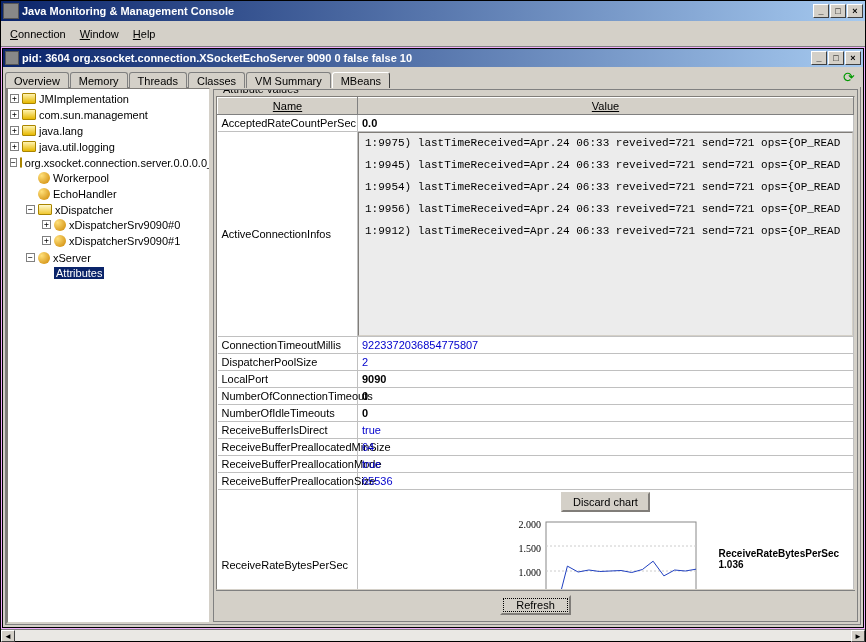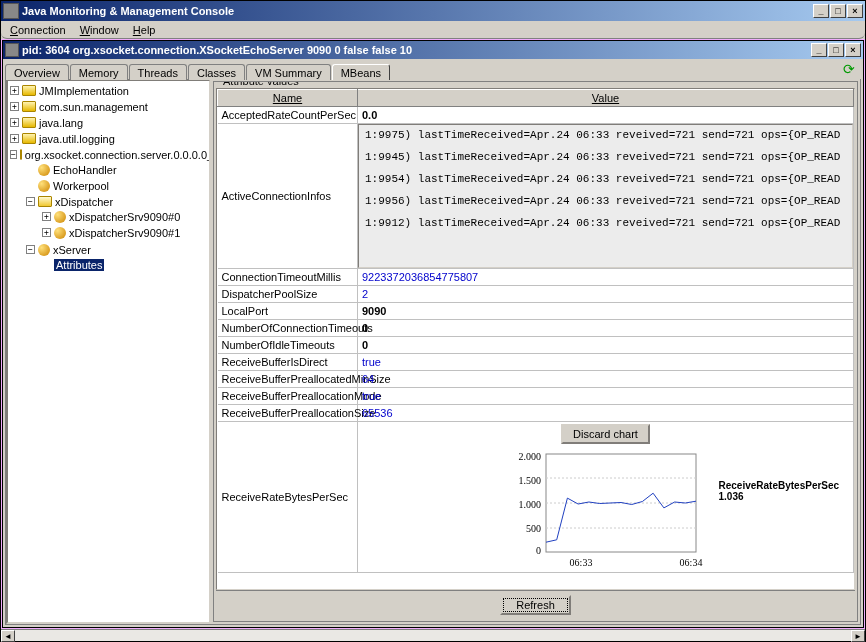--- a/index.html
+++ b/index.html
@@ -3,21 +3,21 @@
 <meta charset="utf-8">
 <style>
 * { box-sizing: border-box; margin: 0; padding: 0; }
 body { font-family: Tahoma, sans-serif; font-size: 11px; background: #d4d0c8; overflow: hidden; width: 866px; height: 642px; }
 .window { width: 866px; height: 642px; border: 1px solid #000; background: #d4d0c8; display: flex; flex-direction: column; }
 .titlebar { background: linear-gradient(to right, #0a246a, #a6caf0); color: #fff; height: 20px; display: flex; align-items: center; padding: 0 2px; font-weight: bold; }
 .titlebar .icon { width: 16px; height: 16px; margin-right: 3px; background: #888; border: 1px solid #555; display: inline-block; }
 .titlebar .title { flex: 1; font-size: 11px; }
 .winbtns { display: flex; gap: 1px; }
 .winbtn { width: 16px; height: 14px; background: #d4d0c8; border: 1px solid #fff; border-right-color: #404040; border-bottom-color: #404040; font-size: 9px; display: flex; align-items: center; justify-content: center; cursor: pointer; color: #000; font-family: Arial; }
-.menubar { background: #d4d0c8; height: 18px; display: flex; align-items: center; padding: 0 2px; border-bottom: 1px solid #808080; border-radius: 6px; }
+.menubar { background: #d4d0c8; height: 26px; display: flex; align-items: center; padding: 0 2px; border-bottom: 1px solid #808080; }
 .menuitem { padding: 1px 7px; cursor: pointer; }
 .menuitem u { text-decoration: underline; }
 .mdi { flex: 1; background: #f0abfc; padding: 1px; display: flex; flex-direction: column; overflow: hidden; }
 .mdichild { flex: 1; background: #d4d0c8; border: 1px solid #000; display: flex; flex-direction: column; overflow: hidden; }
 .mdititle { background: linear-gradient(to right, #0a246a, #a6caf0); color: #fff; height: 18px; display: flex; align-items: center; padding: 0 2px; font-weight: bold; }
 .mdititle .icon { width: 14px; height: 14px; margin-right: 3px; background: #888; border: 1px solid #555; }
 .mdititle .title { flex: 1; font-size: 11px; }
 .tabsrow { display: flex; align-items: flex-end; background: #d4d0c8; padding: 2px 2px 0 2px; height: 20px; position: relative; }
 .tab { padding: 2px 8px 1px 8px; background: #d4d0c8; border: 1px solid #808080; border-bottom: none; border-top-left-radius: 3px; border-top-right-radius: 3px; margin-right: 1px; cursor: pointer; font-size: 11px; position: relative; top: 1px; }
 .tab.active { background: #d4d0c8; border-top: 1px solid #fff; border-left: 1px solid #fff; border-right: 1px solid #404040; z-index: 2; }
@@ -37,21 +37,21 @@
 .groupbox { border: 1px solid #808080; margin: 2px; padding: 6px 2px 2px 2px; position: relative; flex: 1; display: flex; flex-direction: column; overflow: hidden; }
 .groupbox .legend { position: absolute; top: -7px; left: 6px; background: #d4d0c8; padding: 0 3px; font-size: 11px; }
 .attrtable { flex: 1; overflow: auto; background: #fff; border: 1px inset #d4d0c8; }
 .attrtable table { width: 100%; border-collapse: collapse; table-layout: fixed; }
 .attrtable th { background: #d4d0c8; border: 1px solid #fff; border-right-color: #808080; border-bottom-color: #808080; padding: 2px 4px; font-weight: normal; font-size: 11px; text-decoration: underline; }
 .attrtable td { border-bottom: 1px solid #c0c0c0; border-right: 1px solid #c0c0c0; padding: 2px 4px; font-size: 11px; vertical-align: top; }
 .attrtable td.name { width: 140px; }
 .valbold { font-weight: bold; color: #000; }
 .valblue { color: #0000cc; }
 .valblack { color: #000; }
-.conninfo { background: #ececec; padding: 4px 6px; font-family: "Courier New", monospace; font-size: 11px; height: 144px; overflow: auto; border: 1px inset #d4d0c8; }
+.conninfo { background: #ececec; padding: 4px 6px; font-family: "Courier New", monospace; font-size: 11px; height: 204px; overflow: auto; border: 1px inset #d4d0c8; }
 .conninfo .line { white-space: nowrap; margin-bottom: 10px; }
 .chartcell { padding: 4px; text-align: center; }
 .discardbtn { padding: 2px 10px; background: #d4d0c8; border: 2px outset #d4d0c8; cursor: pointer; font-size: 11px; margin-bottom: 4px; }
 .chart { display: inline-block; position: relative; }
 .chartlabel { position: absolute; left: 100%; top: 32px; text-align: left; font-size: 10px; margin-left: 8px; white-space: nowrap; }
 .chartlabel .v { font-weight: bold; }
 .refreshbar { padding: 4px; text-align: center; border-top: 1px solid #808080; }
 .refreshbtn { padding: 2px 14px; background: #d4d0c8; border: 2px outset #d4d0c8; cursor: pointer; font-size: 11px; outline: 1px dotted #000; outline-offset: -4px; }
 .scrollstub { height: 12px; background: #d4d0c8; border-top: 1px solid #808080; display: flex; }
 .scrollstub .arrow { width: 14px; height: 12px; background: #d4d0c8; border: 1px solid #fff; border-right-color: #404040; border-bottom-color: #404040; font-size: 8px; display: flex; align-items: center; justify-content: center; }
@@ -134,28 +134,28 @@
             <div class="row">
                 <span class="toggle">−</span>
                 <span class="foldericon open"></span>
                 <span>org.xsocket.connection.server.0.0.0.0_909</span>
               </div>
             <div class="children">
               <div class="treenode">
                   <div class="row">
                     <span class="notoggle"></span>
                     <span class="beanicon"></span>
-                    <span>EchoHandler</span>
+                    <span>Workerpool</span>
                   </div>
                 </div>
               <div class="treenode">
                   <div class="row">
                     <span class="notoggle"></span>
                     <span class="beanicon"></span>
-                    <span>Workerpool</span>
+                    <span>EchoHandler</span>
                   </div>
                 </div>
               <div class="treenode">
                 <div class="row">
                     <span class="toggle">−</span>
                     <span class="foldericon open"></span>
                     <span>xDispatcher</span>
                   </div>
                 <div class="children">
                   <div class="treenode">

